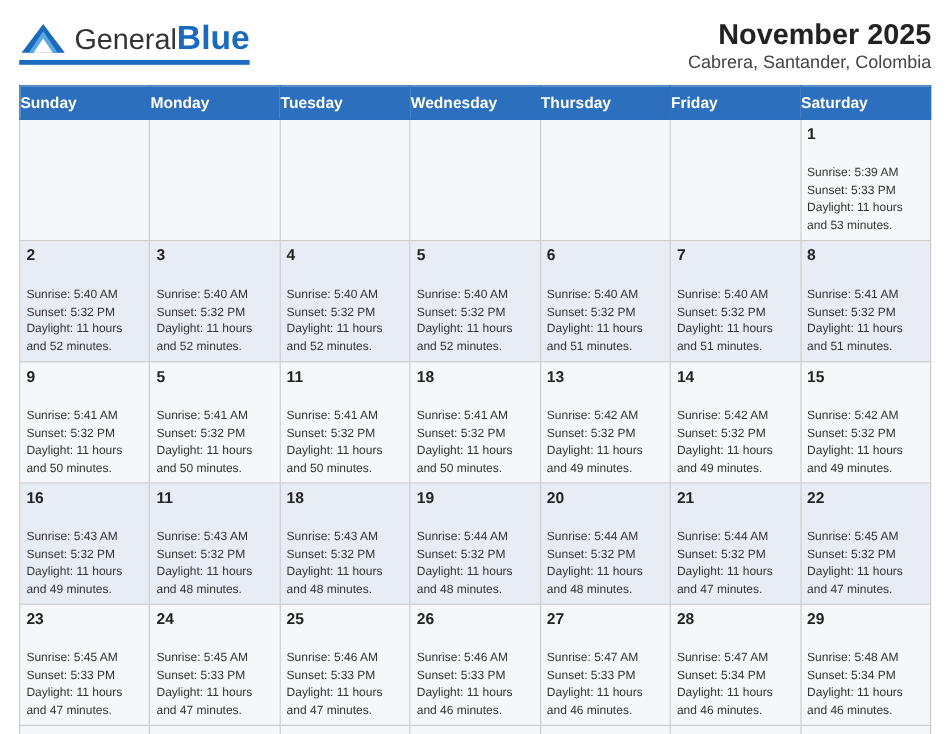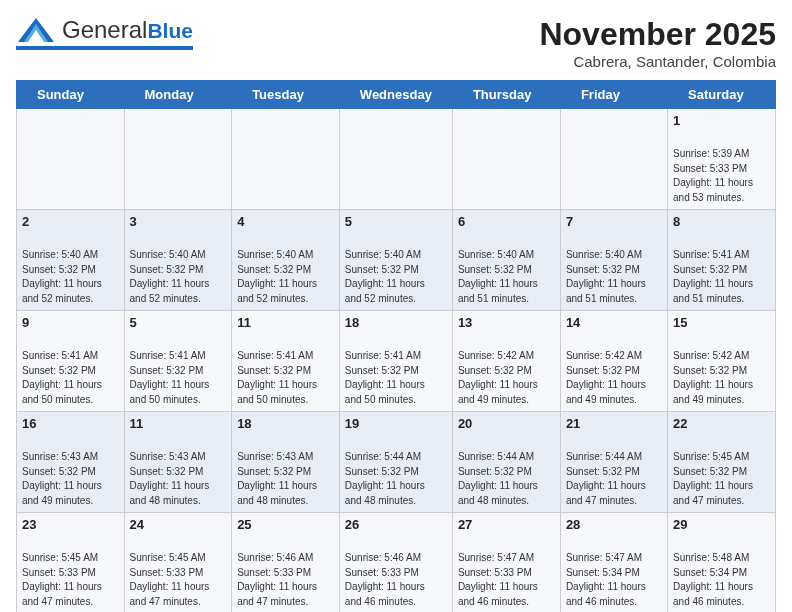--- a/index.html
+++ b/index.html
@@ -28,39 +28,39 @@
       margin-top: 2px;
     }
     .logo-icon {
       width: 40px;
       height: 28px;
     }
     .title-area {
       text-align: right;
     }
     .month-year {
-      font-size: 32px;
+      font-size: 24px;
       font-weight: bold;
       color: #222;
     }
     .location {
       font-size: 15px;
       color: #444;
     }
     .calendar-table {
       width: 100%;
       border-collapse: collapse;
       border: 1px solid #ccc;
     }
     .calendar-table thead th {
       background: #2c6fbd;
       color: #fff;
       font-size: 13px;
       font-weight: bold;
-      padding: 6px 20px;
+      padding: 6px 0;
       text-align: left;
       border: 1px solid #2c6fbd;
     }
     .calendar-table tbody td {
       vertical-align: top;
       border: 1px solid #ccc;
       padding: 4px 5px;
       width: calc(100%/7);
       min-height: 80px;
       font-size: 10.5px;
@@ -99,21 +99,21 @@
 
 <div class="header-area">
   <div class="logo">
     <div style="display:flex;align-items:center;gap:6px;">
       <svg class="logo-icon" viewBox="0 0 40 28" width="40" height="28">
         <polygon points="20,2 38,26 2,26" fill="#1a6bbf"></polygon>
         <polygon points="20,8 32,26 8,26" fill="#5aaae0"></polygon>
         <polygon points="20,14 28,26 12,26" fill="#fff"></polygon>
       </svg>
       <div>
-        <span style="font-size:24px;color:#333;font-weight:normal;">General</span><span style="font-size:21px;color:#1a6bbf;font-weight:bold;margin-top:33px;">Blue</span>
+        <span style="font-size:24px;color:#333;font-weight:normal;">General</span><span style="font-size:28px;color:#1a6bbf;font-weight:bold;margin-top:33px;">Blue</span>
       </div>
     </div>
     <div class="logo-blue-bar"></div>
   </div>
   <div class="title-area">
     <div class="month-year">November 2025</div>
     <div class="location">Cabrera, Santander, Colombia</div>
   </div>
 </div>
 

